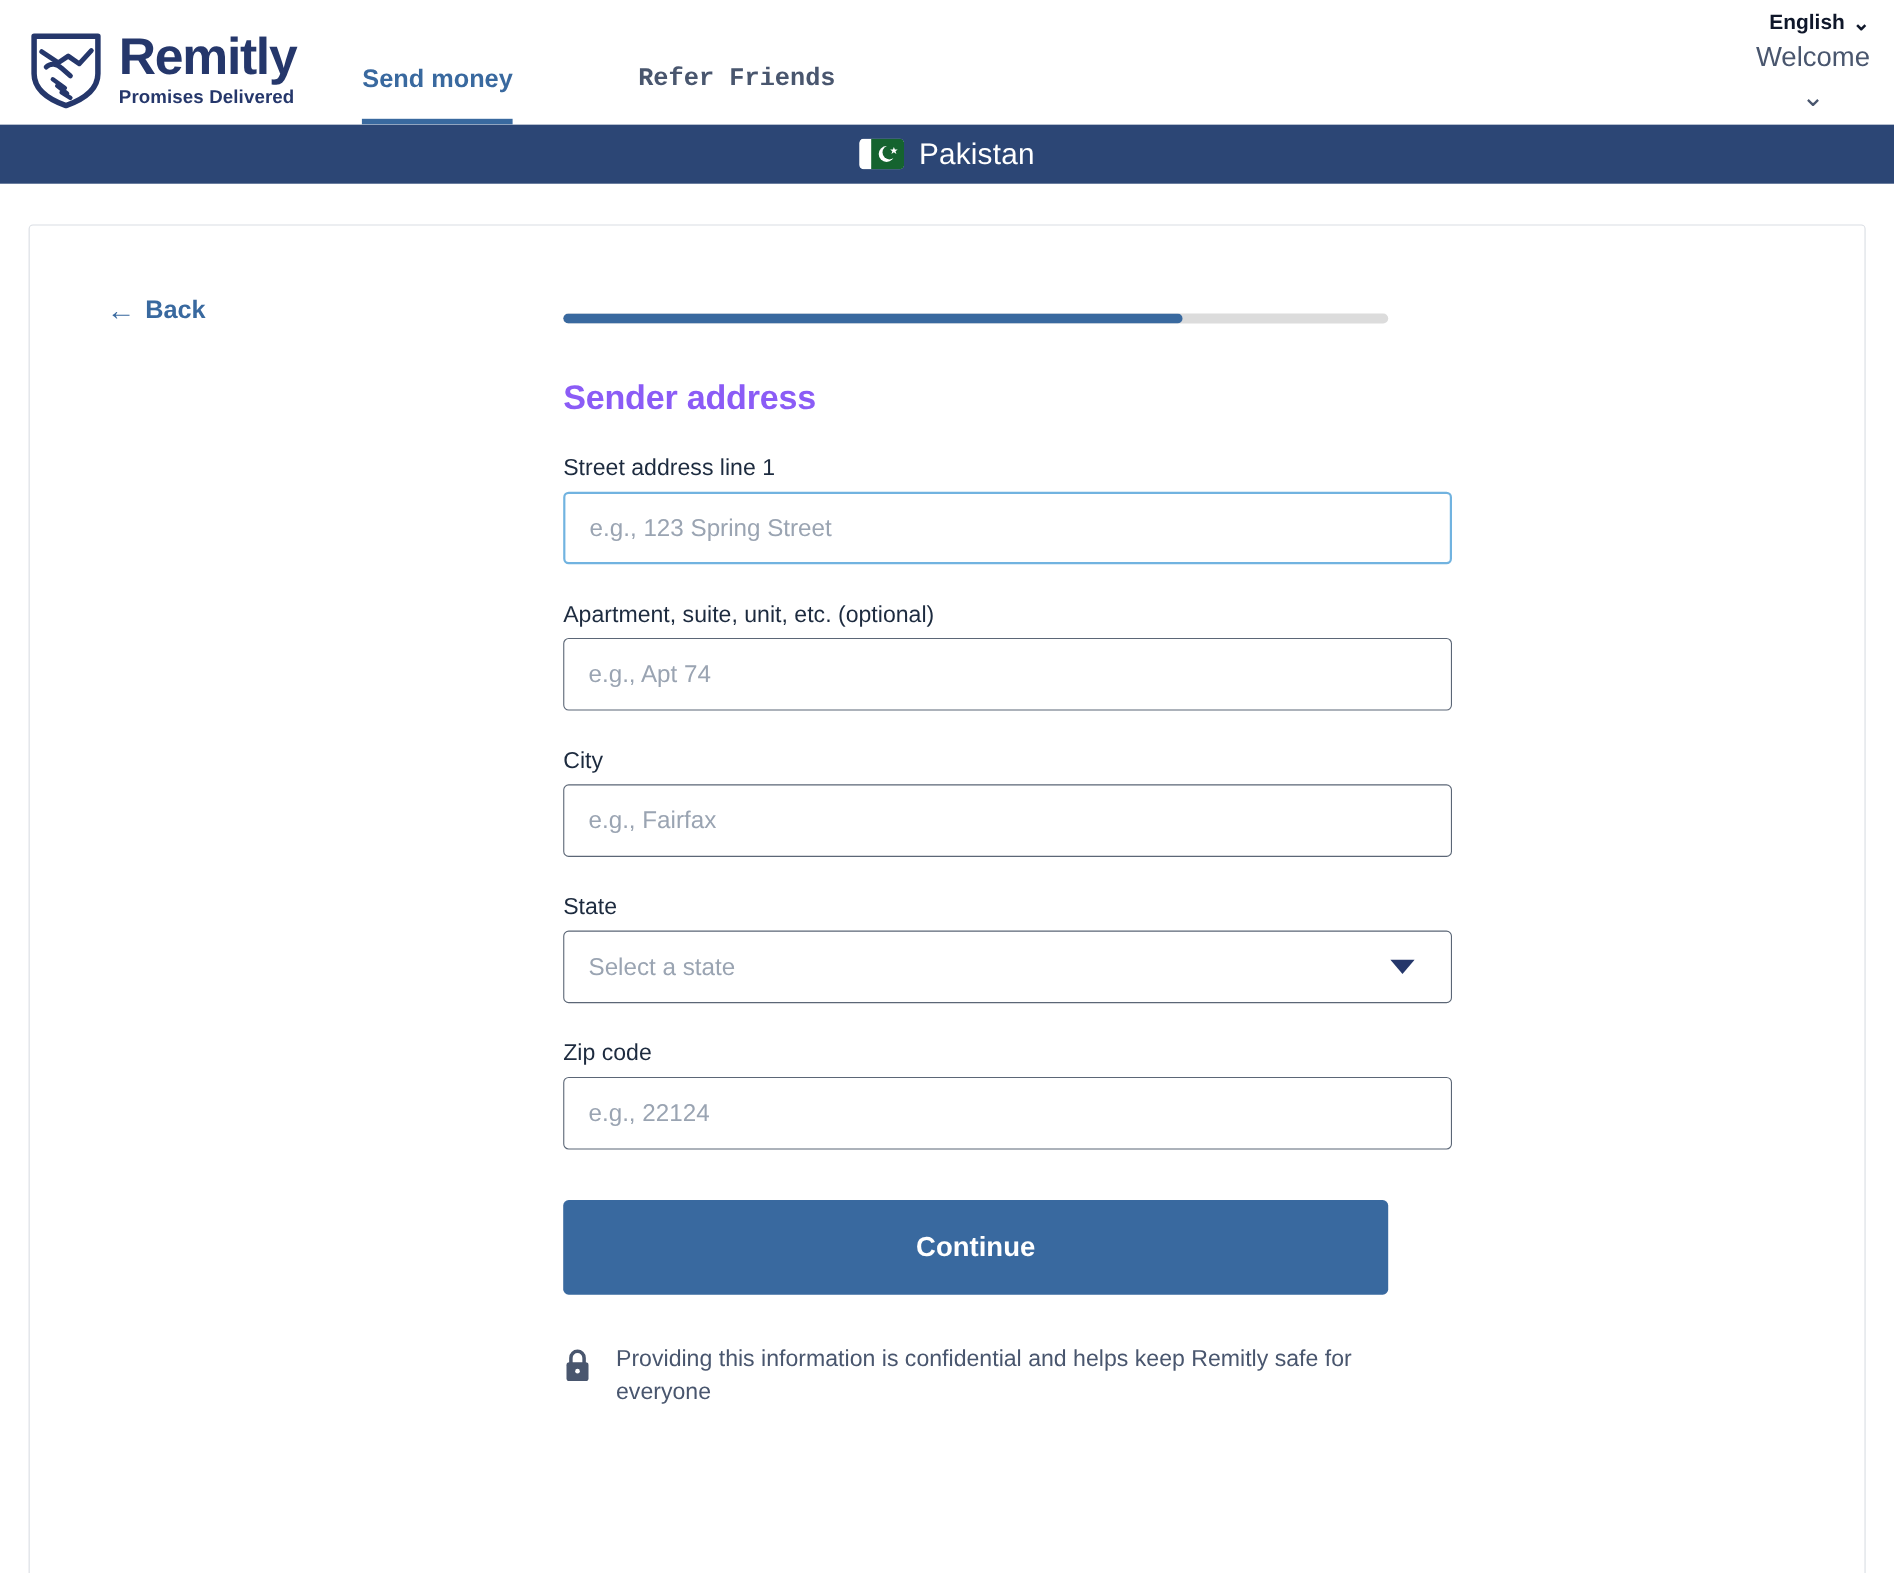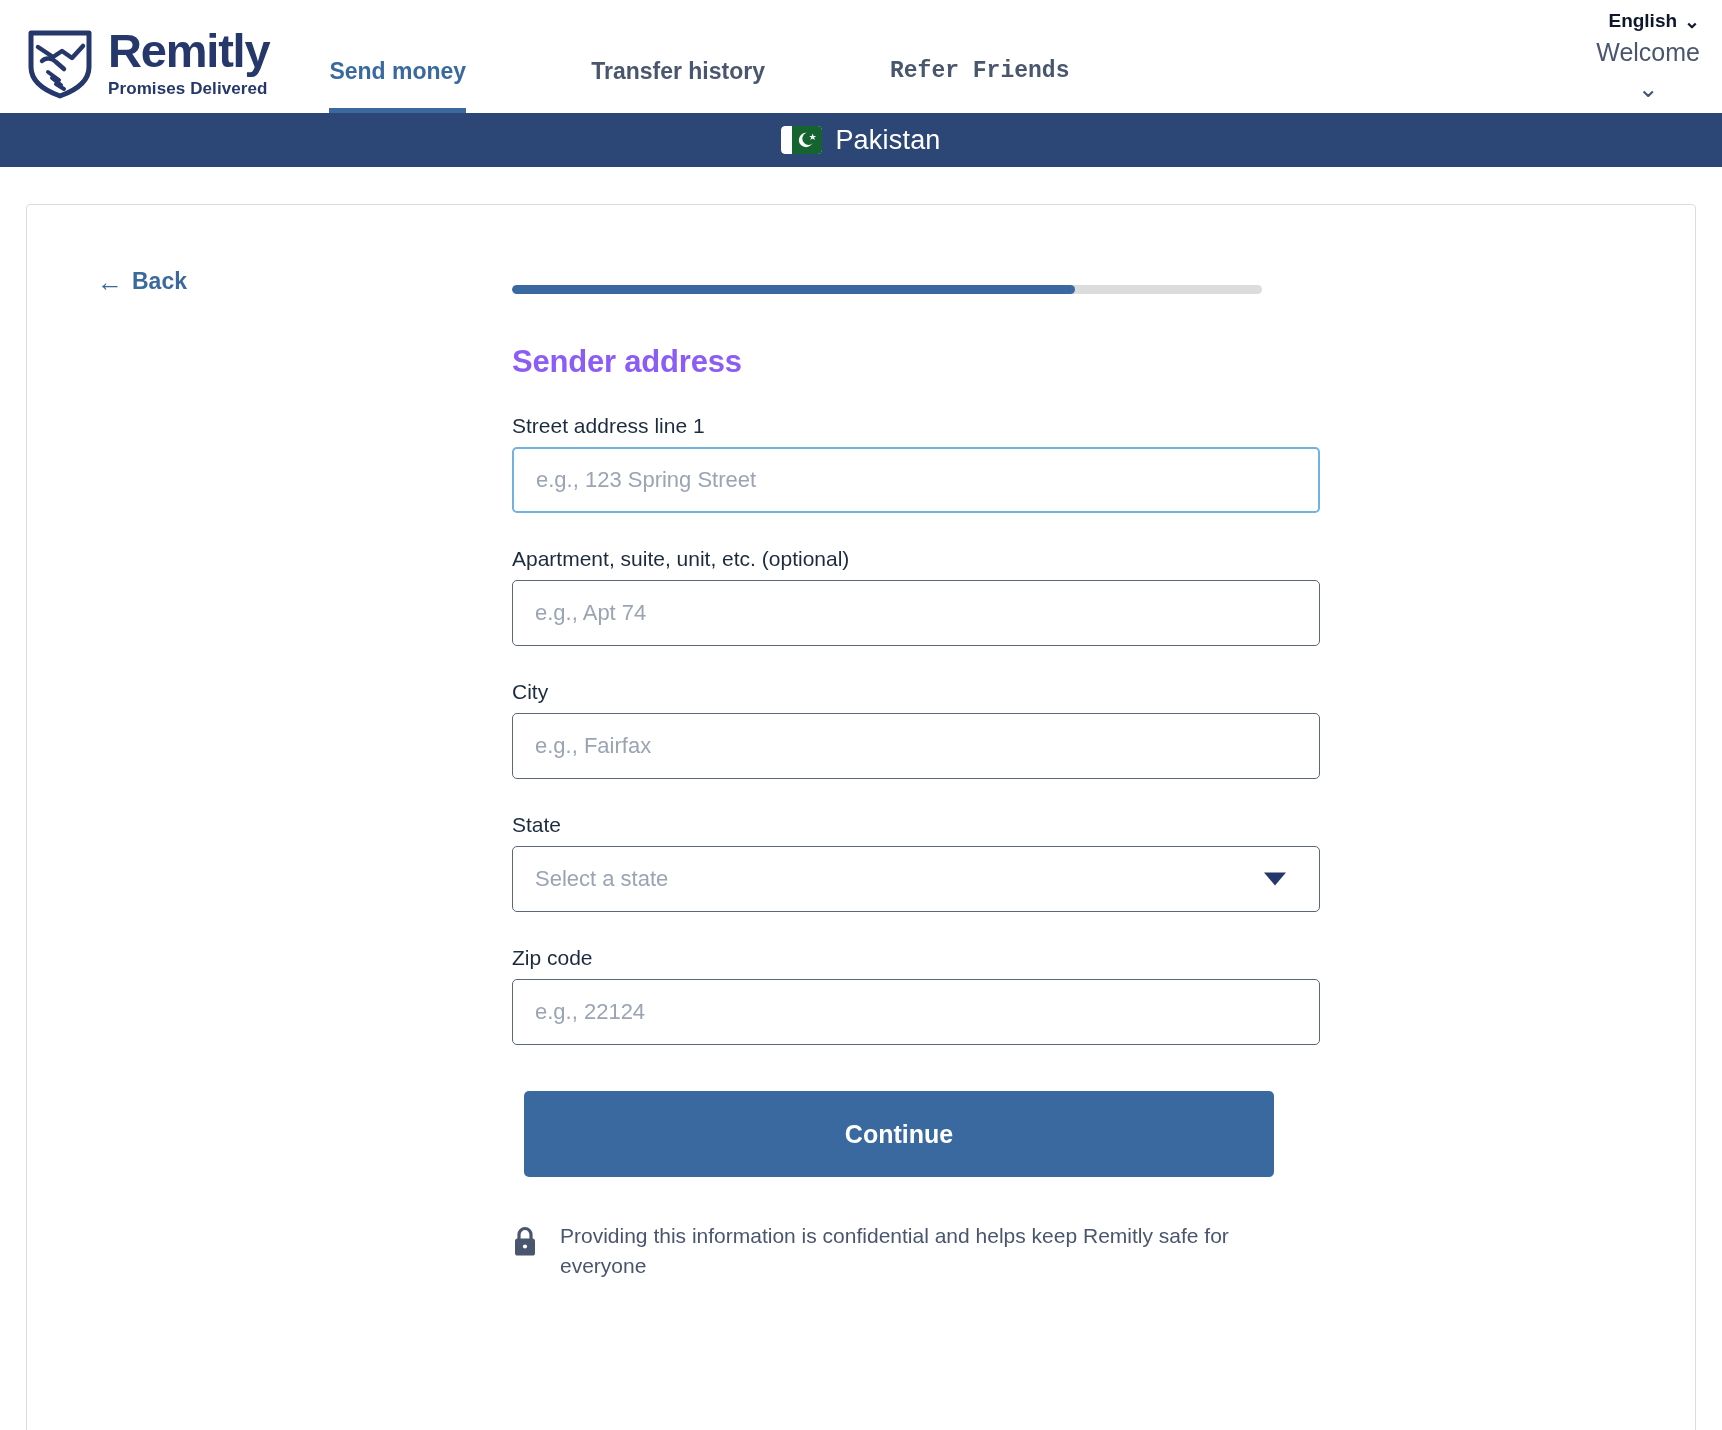--- a/index.html
+++ b/index.html
@@ -39,21 +39,21 @@
     font-size: 17px;
     font-weight: bold;
     color: #25376b;
     letter-spacing: 0.1px;
     margin-top: 5px;
   }
 
   .nav {
     display: flex;
     align-items: flex-start;
-    gap: 15px;
+    gap: 4px;
     margin-left: 60px;
     height: 113px;
   }
   .nav-item {
     position: relative;
     font-size: 23px;
     font-weight: bold;
     color: #49566e;
     padding: 58px 0 0 0;
     margin-right: 110px;
@@ -215,21 +215,20 @@
     border: none;
     border-radius: 5px;
     color: #ffffff;
     font-size: 25px;
     font-weight: bold;
     font-family: "Liberation Sans", sans-serif;
     cursor: pointer;
     display: flex;
     align-items: center;
     justify-content: center;
-    margin-left: 12px;
   }
 
   .footnote {
     margin-top: 44px;
     display: flex;
     align-items: flex-start;
     gap: 22px;
   }
   .lock-icon { width: 26px; height: 32px; flex: none; margin-top: 4px; }
   .footnote-text {
@@ -258,23 +257,20 @@
       <span class="logo-tag">Promises Delivered</span>
     </span>
   </div>
 
   <nav class="nav">
     <div class="nav-item active">
       <span>Send money</span>
       <span class="nav-underline"></span>
     </div>
     <div class="nav-item">
-      <span>Transfer history</span>
-    </div>
-    <div class="nav-item">
       <span>Refer Friends</span>
     </div>
   </nav>
 
   <div class="header-right">
     <div class="lang-item">
       <span>English</span>
       <span class="chev">⌄</span>
     </div>
     <div class="welcome-item">

